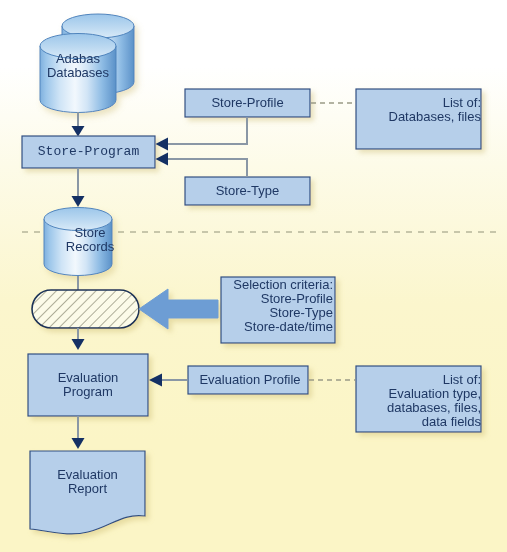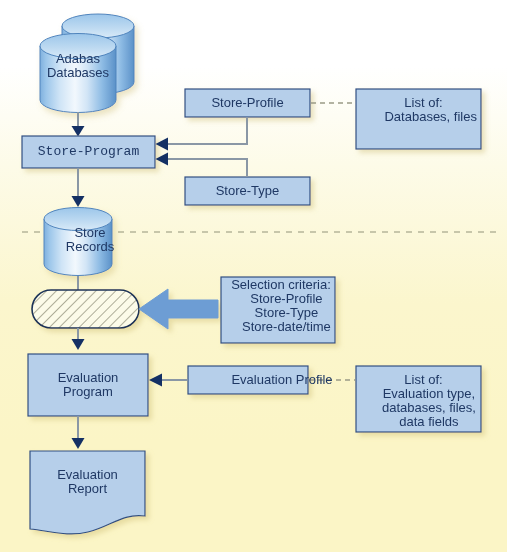--- a/index.html
+++ b/index.html
@@ -17,21 +17,21 @@
   #svgroot{position:absolute;left:0;top:0;width:507px;height:552px;}
   .lbl{
     position:absolute;
     color:#1f3864;
     font-size:13px;
     line-height:14px;
     text-align:center;
     white-space:pre;
     pointer-events:none;
   }
-  .lbl-left{text-align:center;}
+  .lbl-left{text-align:right;}
 </style>
 </head>
 <body>
 
 <div id="canvas">
 
   <svg id="svgroot" viewBox="0 0 507 552">
     <defs>
 
       <filter id="dshadow" x="-30%" y="-30%" width="180%" height="190%">
@@ -164,21 +164,21 @@
 Records</div>
 
   <div class="lbl lbl-left" style="left:229px;top:278px;width:104px;">Selection criteria:
    Store-Profile
    Store-Type
    Store-date/time</div>
 
   <div class="lbl" style="left:28px;top:371px;width:120px;">Evaluation
 Program</div>
 
-  <div class="lbl" style="left:188px;top:373px;width:124px;padding-left:32px;">Evaluation Profile</div>
+  <div class="lbl" style="left:188px;top:373px;width:124px;">Evaluation Profile</div>
 
   <div class="lbl lbl-left" style="left:366px;top:373px;width:115px;">List of:
    Evaluation type,
    databases, files,
    data fields</div>
 
   <div class="lbl" style="left:30px;top:468px;width:115px;">Evaluation
 Report</div>
 
 </div>

